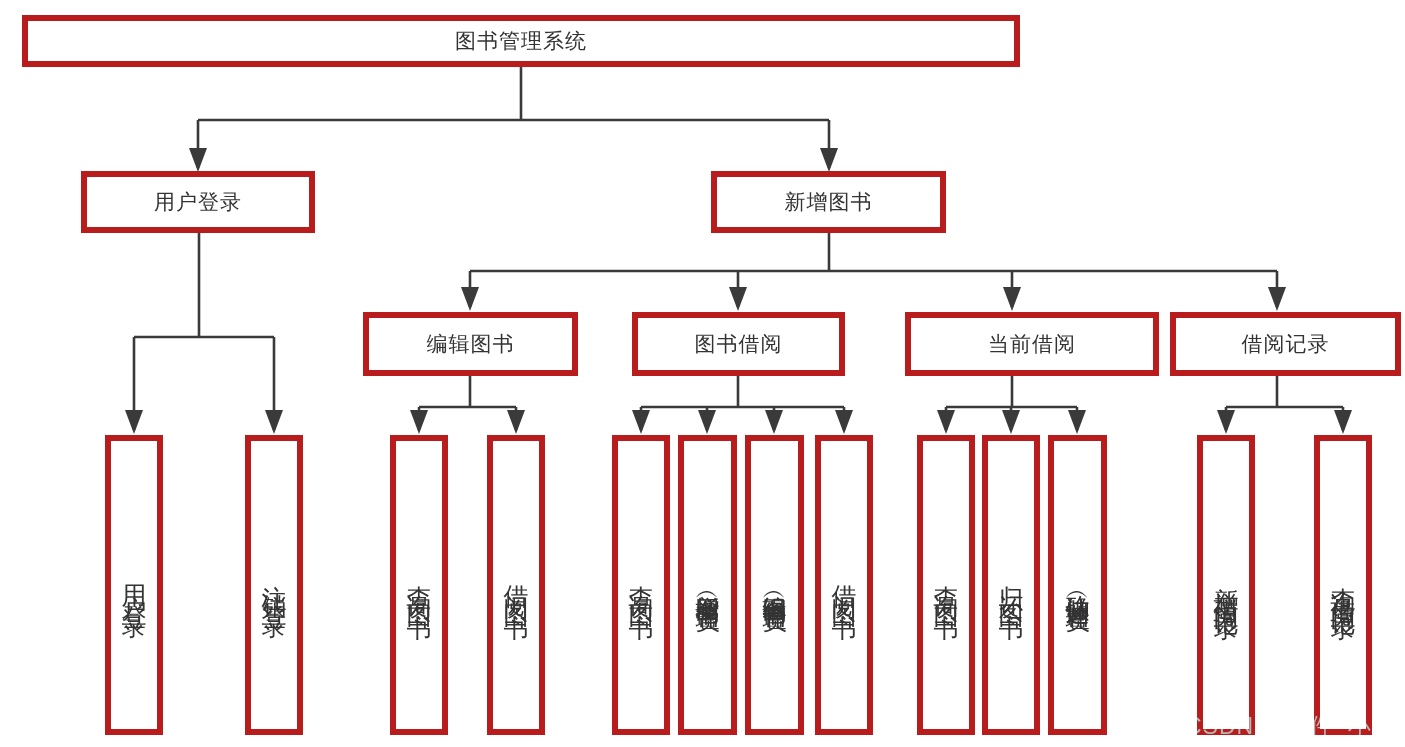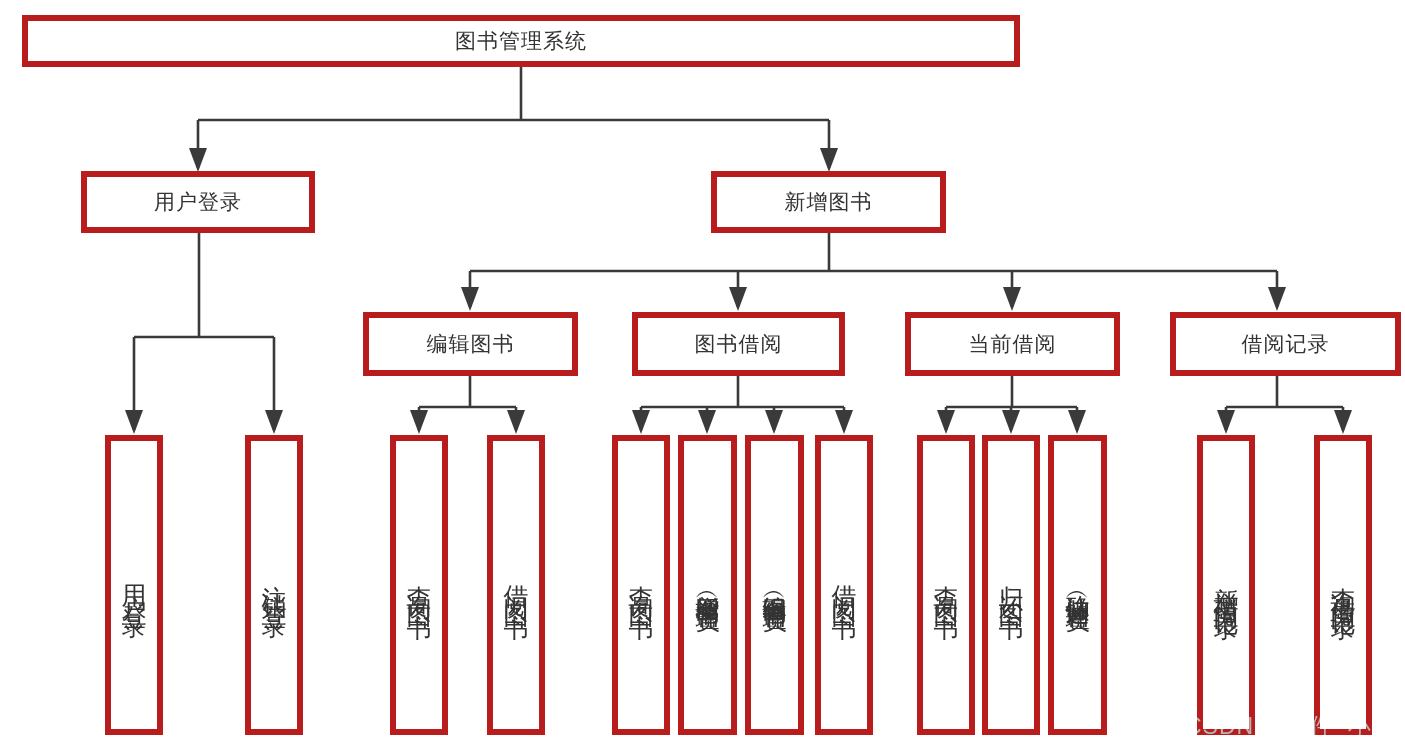--- a/index.html
+++ b/index.html
@@ -111,21 +111,21 @@
   <div class="node hnode" style="left:711px; top:171px; width:235px; height:62px;">
     <span>新增图书</span>
   </div>
 
   <div class="node hnode" style="left:363px; top:312px; width:215px; height:64px;">
     <span>编辑图书</span>
   </div>
   <div class="node hnode" style="left:632px; top:312px; width:213px; height:64px;align-items:center;">
     <span>图书借阅</span>
   </div>
-  <div class="node hnode" style="left:905px; top:312px; width:215px; height:64px;">
+  <div class="node hnode" style="left:905px; top:312px; width:254px; height:64px;">
     <span>当前借阅</span>
   </div>
   <div class="node hnode" style="left:1170px; top:312px; width:231px; height:64px;">
     <span>借阅记录</span>
   </div>
 
   <div class="node leaf" style="left:105px; top:435px; width:58px; height:300px;">
     <span class="vtext">用户登录</span>
   </div>
   <div class="node leaf" style="left:245px; top:435px; width:58px; height:300px;">

